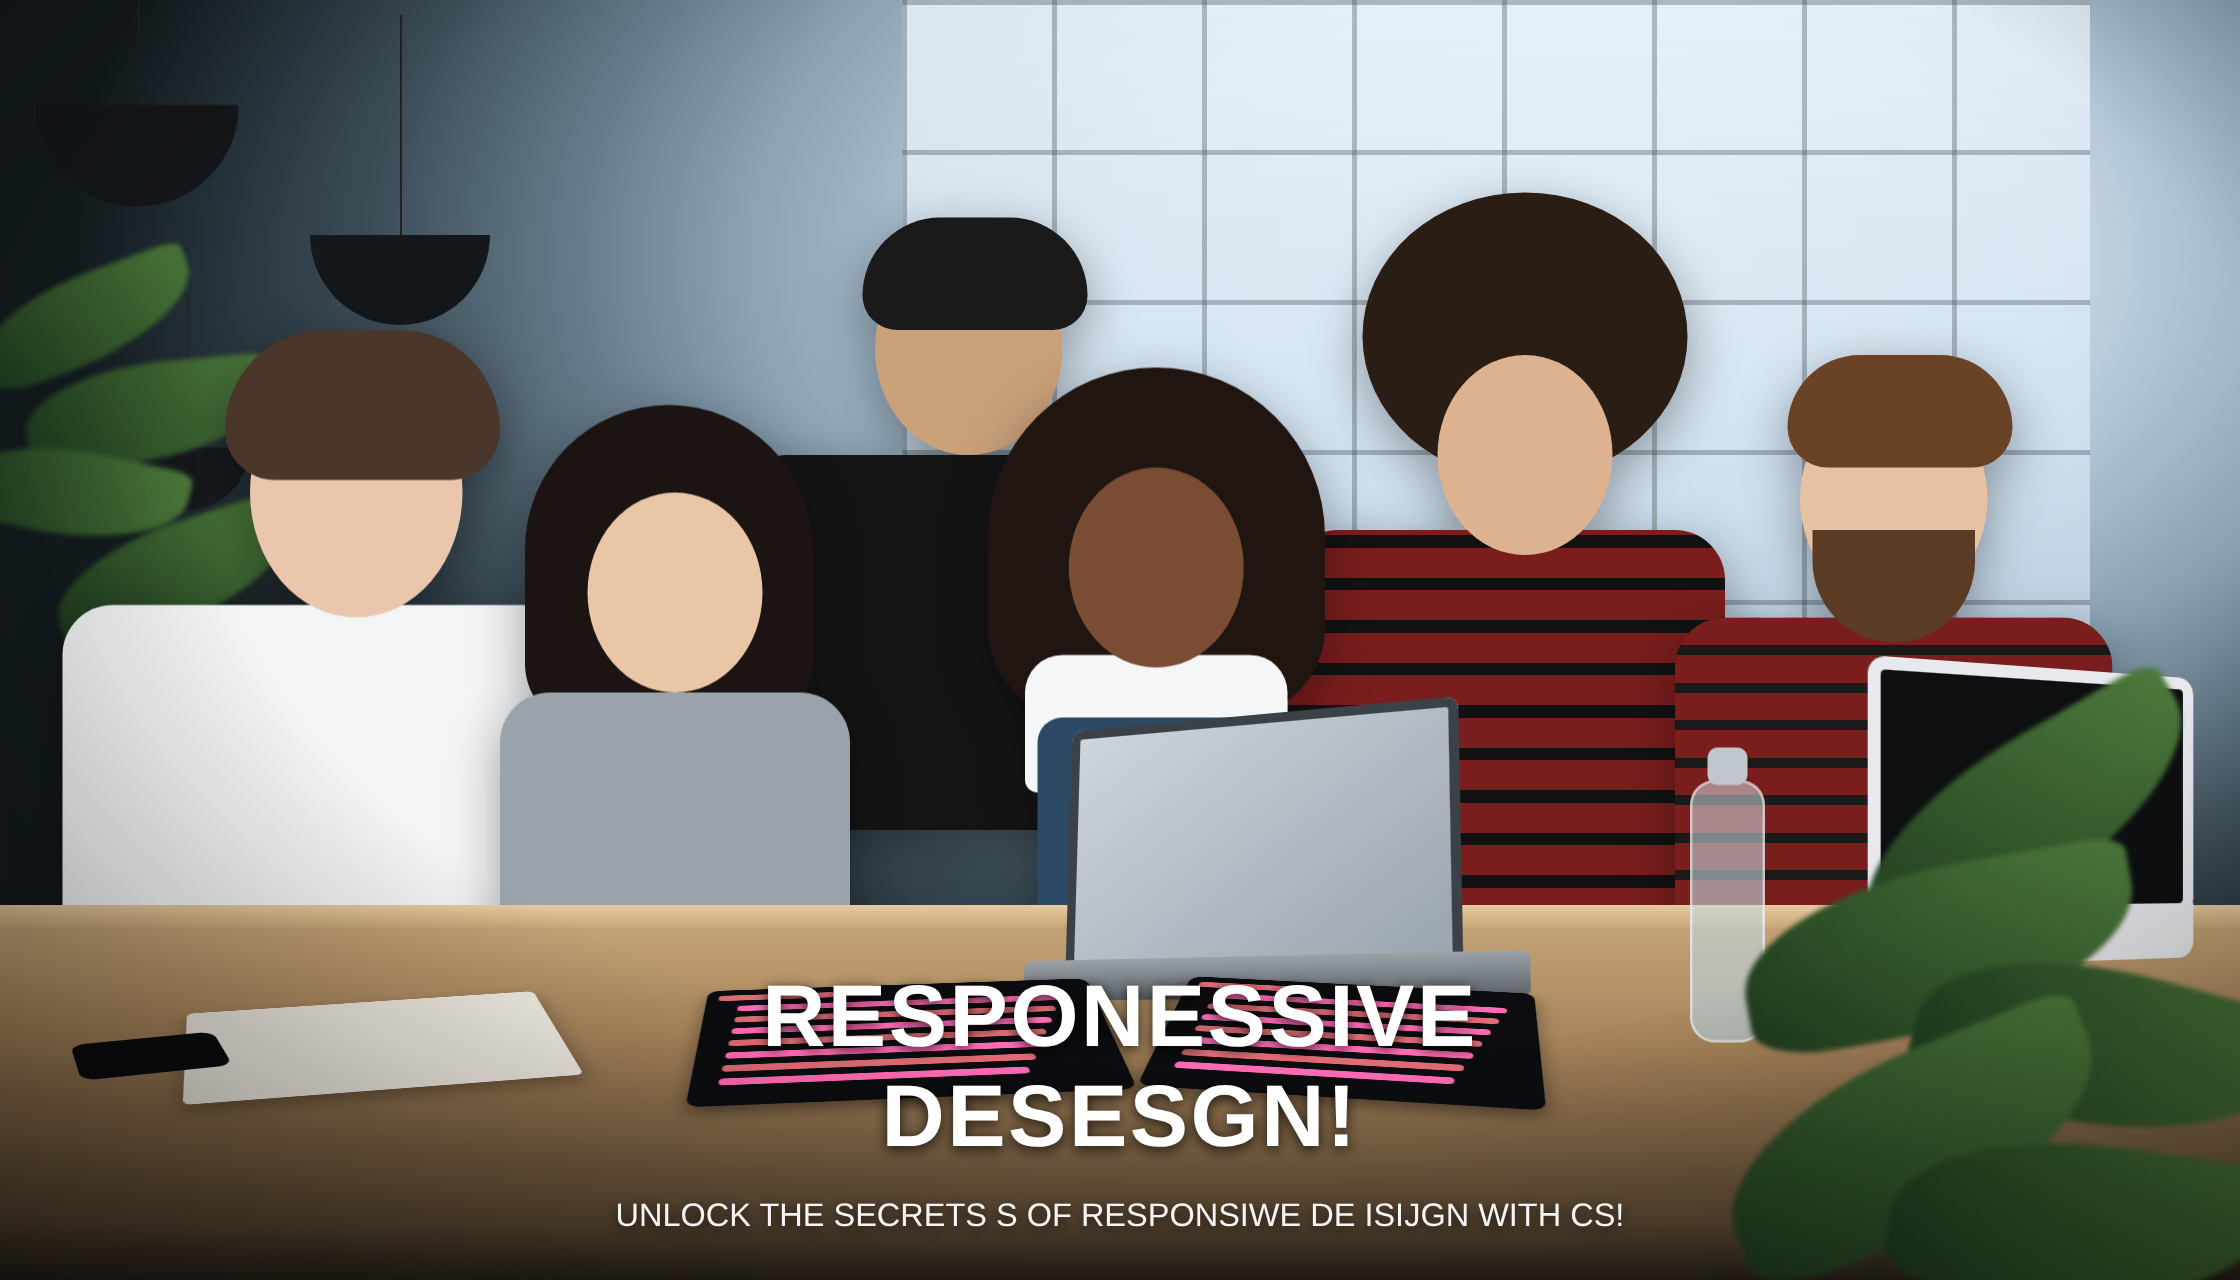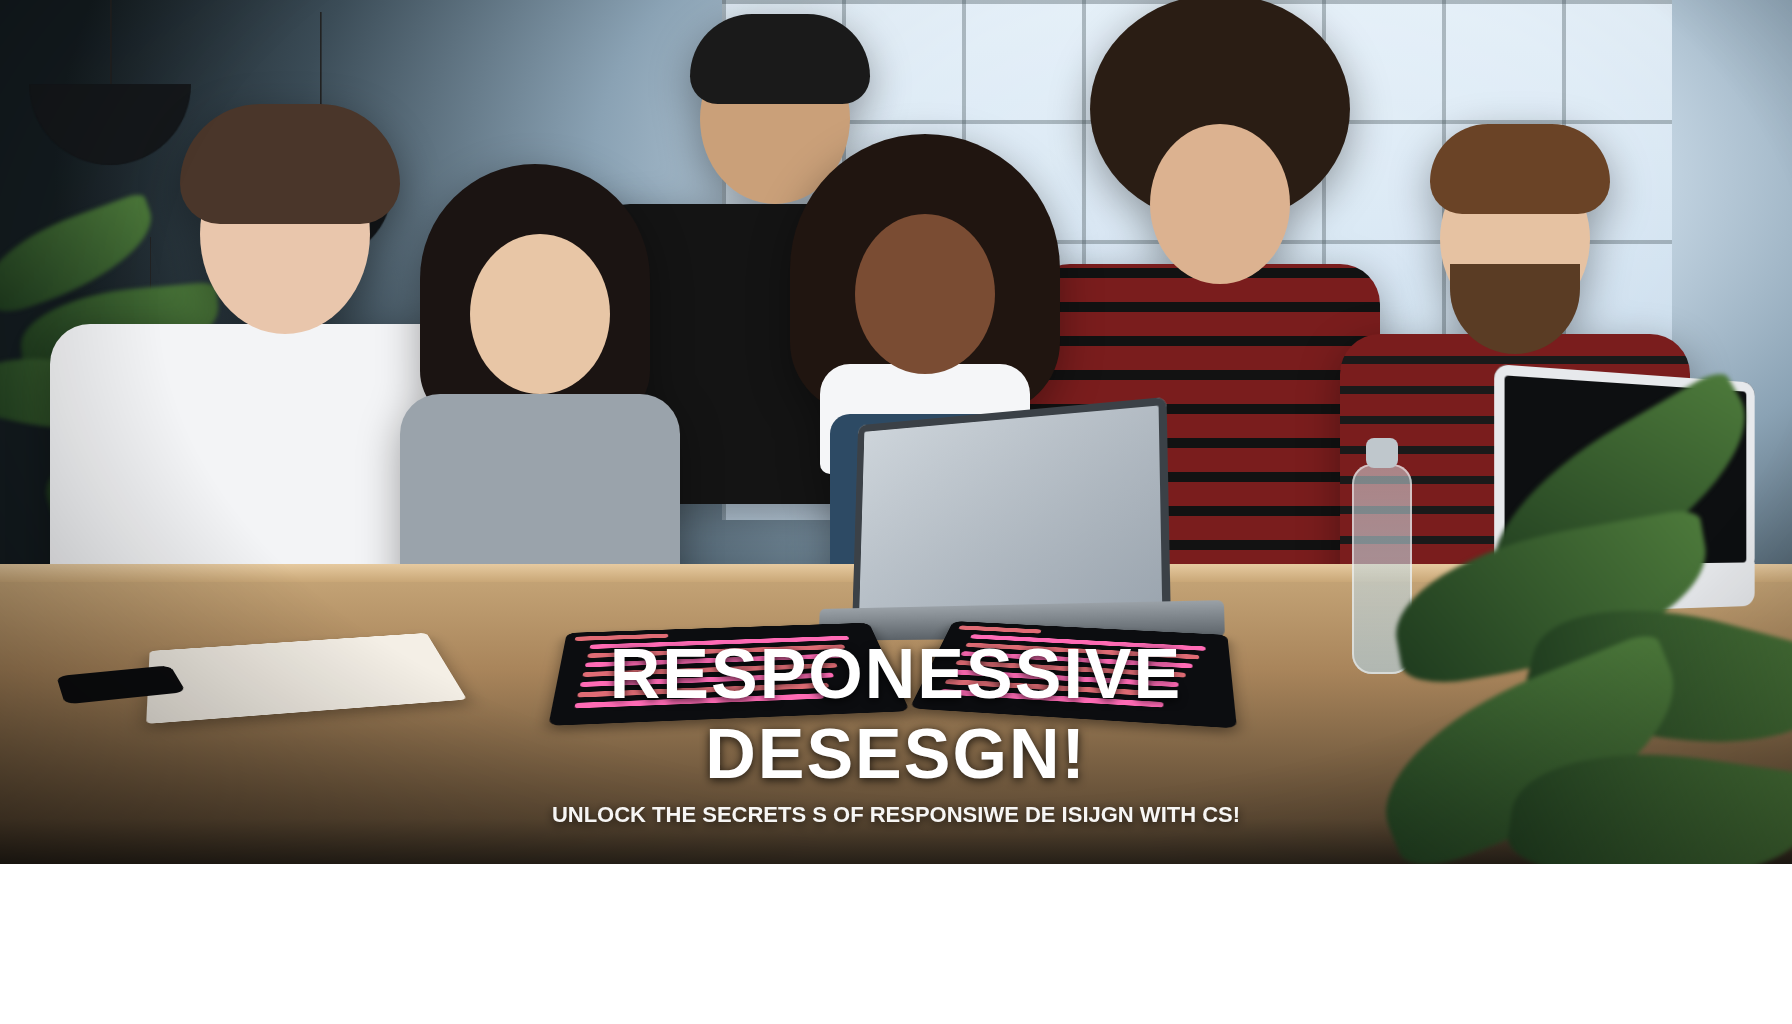--- a/index.html
+++ b/index.html
@@ -1,16 +1,16 @@
 <!DOCTYPE html>
 <html><head>
 <meta charset="utf-8">
 <style>
   html,body{margin:0;padding:0;width:1792px;height:1024px;overflow:hidden;font-family:Arial,Helvetica,sans-serif}
-  .scene{position:relative;width:1792px;height:864px;background:
+  .scene{position:relative;width:1792px;height:1024px;background:
     radial-gradient(1200px 700px at 70% 20%, #eaf3f8 0%, #cdddea 30%, #8aa2b4 55%, #3b4c57 80%, #141c20 100%);
     overflow:hidden}
   
   .window{position:absolute;right:120px;top:0;width:950px;height:520px;
     background:
       repeating-linear-gradient(to right, rgba(40,55,60,.35) 0 4px, transparent 4px 120px),
       repeating-linear-gradient(to bottom, rgba(40,55,60,.35) 0 4px, transparent 4px 120px),
       linear-gradient(180deg,#e9f3fb 0%,#d6e6f4 60%,#c4d6e6 100%);
     filter:blur(.5px);opacity:.85}
   
@@ -95,21 +95,21 @@
   .codecard.b{left:930px;width:300px;transform:perspective(800px) rotateX(58deg) rotateZ(6deg)}
   .codeline{height:9px;margin:9px 14px;border-radius:4px}
   
   .plant-l{position:absolute;left:-40px;top:180px;width:280px;height:340px;filter:blur(2px)}
   .plant-r{position:absolute;right:-60px;bottom:-30px;width:520px;height:520px;filter:blur(2px)}
   .leaf{position:absolute;border-radius:60% 10% 70% 20%;background:linear-gradient(60deg,#1e3a1e,#4d7a3b)}
   
   .caption{position:absolute;left:50%;bottom:36px;transform:translateX(-50%);text-align:center;color:#fff;
     text-shadow:0 2px 10px rgba(0,0,0,.8)}
   .caption h1{margin:0;font-size:70px;font-weight:900;letter-spacing:2px}
-  .caption p{margin:8px 0 0;font-size:22px;font-weight:700;opacity:.95}
+  .caption p{margin:24px 0 0;font-size:26px;font-weight:400;opacity:.95}
   
   .vig{position:absolute;inset:0;pointer-events:none;background:radial-gradient(1500px 900px at 55% 35%,transparent 55%,rgba(0,0,0,.55) 100%)}
 </style>
 </head>
 <body>
 
 <div class="scene">
   <div class="window"></div>
 
   <div class="lamp lamp1">

